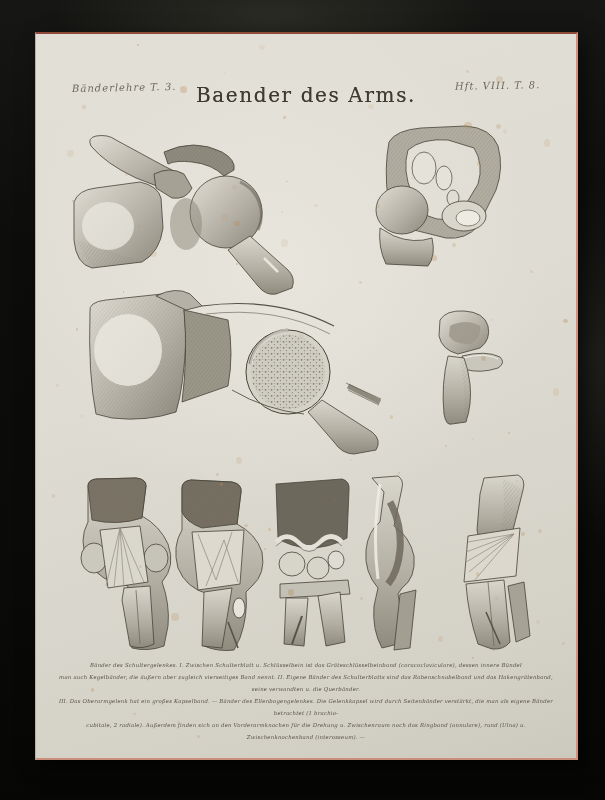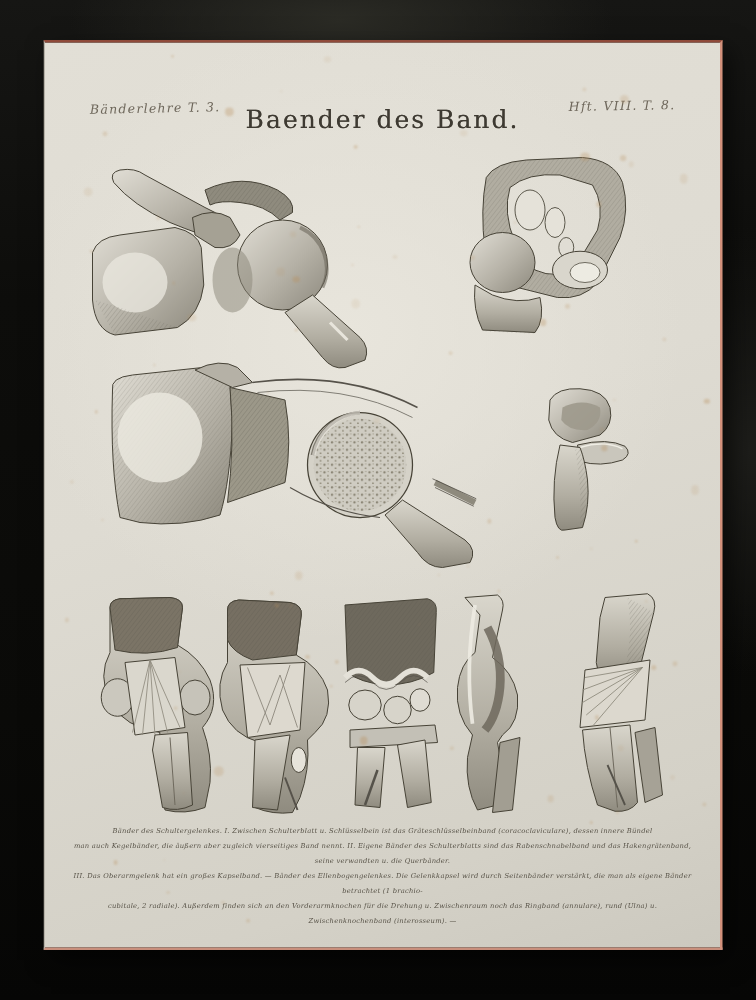--- a/index.html
+++ b/index.html
@@ -46,21 +46,21 @@
   }
   .fox{position:absolute; border-radius:50%; background:var(--foxing); filter:blur(.7px); pointer-events:none;}
 </style>
 </head>
 <body>
 
 <div class="paper">
 
   <div class="hand series">Bänderlehre T. 3.</div>
   <div class="hand plateno">Hft. VIII. T. 8.</div>
-  <h1 class="title">Baender des Band.</h1>
+  <h1 class="title">Baender des Arms.</h1>
 
   <svg class="figs" width="543" height="728" viewBox="0 0 543 728">
     <defs>
       <linearGradient id="gBone" x1="0" y1="0" x2="1" y2="1">
         <stop offset="0" stop-color="#e0ddd4"></stop>
           <stop offset=".55" stop-color="#b6b2a7"></stop>
           <stop offset="1" stop-color="#8d897d"></stop>
       </linearGradient>
       <linearGradient id="gBoneV" x1="0" y1="0" x2="0" y2="1">
         <stop offset="0" stop-color="#d9d6cc"></stop>

